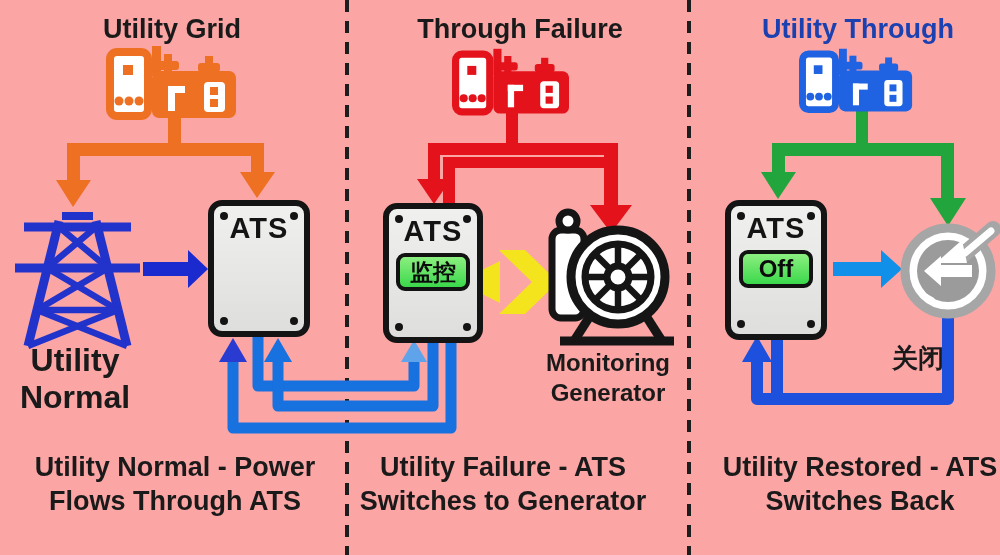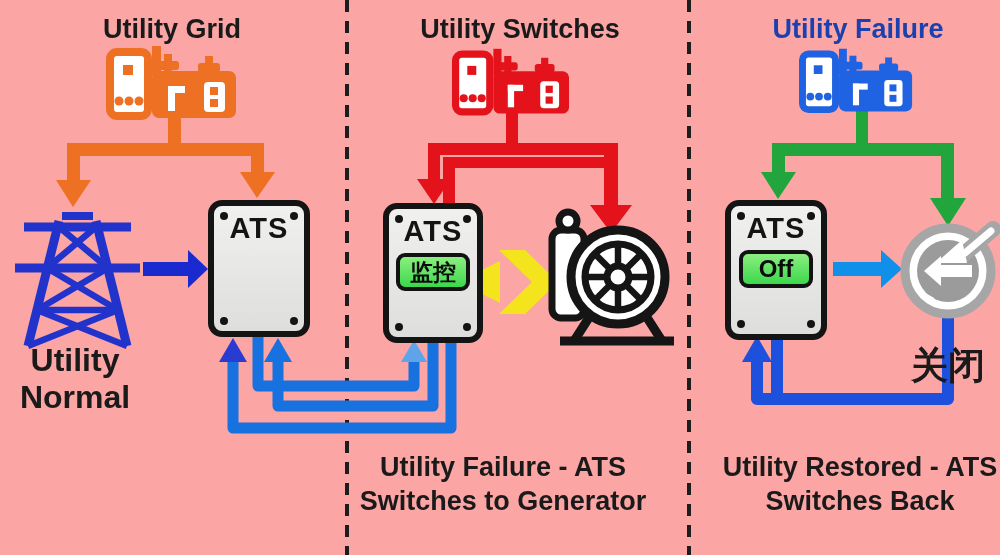--- a/index.html
+++ b/index.html
@@ -173,22 +173,22 @@
       <circle cx="948" cy="271" r="31" fill="#9B9B9B"></circle>
       <polygon points="924,271 941,256 941,265 972,265 972,277 941,277 941,286" fill="#fff"></polygon>
       <rect x="921" y="295" width="14" height="6" rx="3" fill="#fff" transform="rotate(28 928 298)"></rect>
       <line x1="993" y1="229" x2="963" y2="255" stroke="var(--gray)" stroke-width="16" stroke-linecap="round"></line>
       <line x1="991" y1="231" x2="965" y2="253" stroke="#fff" stroke-width="7" stroke-linecap="round"></line>
       <polygon points="936,263 962,240 967,263" fill="#fff"></polygon>
     </g>
   </svg>
 
   <div class="t title" style="left:52px">Utility Grid</div>
-  <div class="t title" style="left:400px">Utility Switches</div>
-  <div class="t title" style="left:738px; color:var(--title-blue)">Utility Failure</div>
+  <div class="t title" style="left:400px">Through Failure</div>
+  <div class="t title" style="left:738px; color:var(--title-blue)">Utility Through</div>
 
   <div class="t" style="left:0;top:342px;width:150px;font-size:32px;font-weight:600">Utility Normal</div>
 
   <div class="ats" style="left:208px;top:200px;width:102px;height:137px">
     <span class="screw tl"></span>
     <span class="screw tr"></span>
     <span class="screw bl"></span>
     <span class="screw br"></span>
     <div class="ats-label">ATS</div>
   </div>
@@ -204,23 +204,31 @@
 
   <div class="ats" style="left:725px;top:200px;width:102px;height:140px">
     <span class="screw tl"></span>
     <span class="screw tr"></span>
     <span class="screw bl"></span>
     <span class="screw br"></span>
     <div class="ats-label">ATS</div>
     <div class="ats-display" style="font-size:24px">Off</div>
   </div>
 
-
-  <div class="t" style="left:906px;top:341px;width:84px;font-size:37px;font-weight:600">关闭</div>
-
+  <div class="t small-label" style="left:528px;top:348px;width:160px">
+    <div>Monitoring</div>
+    <div>Generator</div>
+  </div>
+
+  <div class="t" style="left:876px;top:341px;width:84px;font-size:26px;font-weight:600">关闭</div>
+
+  <div class="t caption" style="left:15px">
+    <div>Utility Normal - Power</div>
+    <div>Flows Through ATS</div>
+  </div>
   <div class="t caption" style="left:343px">
     <div>Utility Failure - ATS</div>
     <div>Switches to Generator</div>
   </div>
   <div class="t caption" style="left:700px">
     <div>Utility Restored - ATS</div>
     <div>Switches Back</div>
   </div>
 
 </div>

